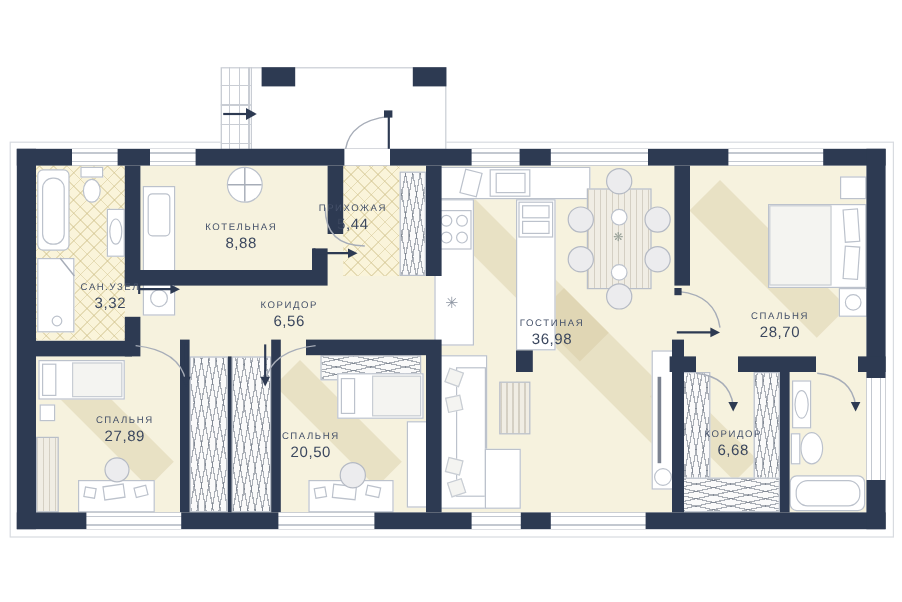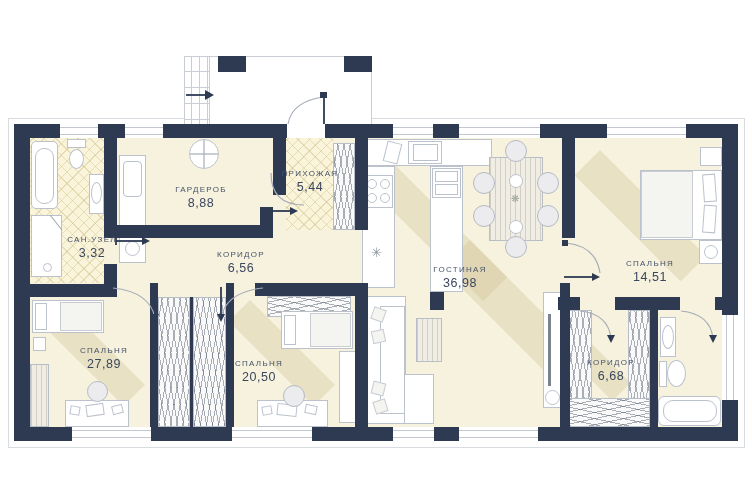--- a/index.html
+++ b/index.html
@@ -229,42 +229,42 @@
       <polygon points="155,322 151,314 159,314"></polygon>
       <polygon points="221,322 217,314 225,314"></polygon>
       <polygon points="600,277 592,273 592,281"></polygon>
       <polygon points="611,343 607,335 615,335"></polygon>
       <polygon points="713,343 709,335 717,335"></polygon>
       <polygon points="214,95 205,90 205,100"></polygon>
     </g>
   </svg>
 
   <div class="lbl" style="left:201px;top:197px;">
-    <div class="nm">ГАРДЕРОБ</div>
+    <div class="nm">КОТЕЛЬНАЯ</div>
     <div class="ar">8,88</div>
   </div>
-  <div class="lbl" style="left:310px;top:181px;">
+  <div class="lbl" style="left:294px;top:181px;">
     <div class="nm">ПРИХОЖАЯ</div>
     <div class="ar">5,44</div>
   </div>
   <div class="lbl" style="left:92px;top:247px;">
     <div class="nm">САН.УЗЕЛ</div>
     <div class="ar">3,32</div>
   </div>
   <div class="lbl" style="left:241px;top:262px;">
     <div class="nm">КОРИДОР</div>
     <div class="ar">6,56</div>
   </div>
   <div class="lbl" style="left:460px;top:277px;">
     <div class="nm">ГОСТИНАЯ</div>
     <div class="ar">36,98</div>
   </div>
   <div class="lbl" style="left:650px;top:271px;">
     <div class="nm">СПАЛЬНЯ</div>
-    <div class="ar">14,51</div>
+    <div class="ar">28,70</div>
   </div>
   <div class="lbl" style="left:104px;top:358px;">
     <div class="nm">СПАЛЬНЯ</div>
     <div class="ar">27,89</div>
   </div>
   <div class="lbl" style="left:259px;top:371px;">
     <div class="nm">СПАЛЬНЯ</div>
     <div class="ar">20,50</div>
   </div>
   <div class="lbl" style="left:611px;top:370px;">

